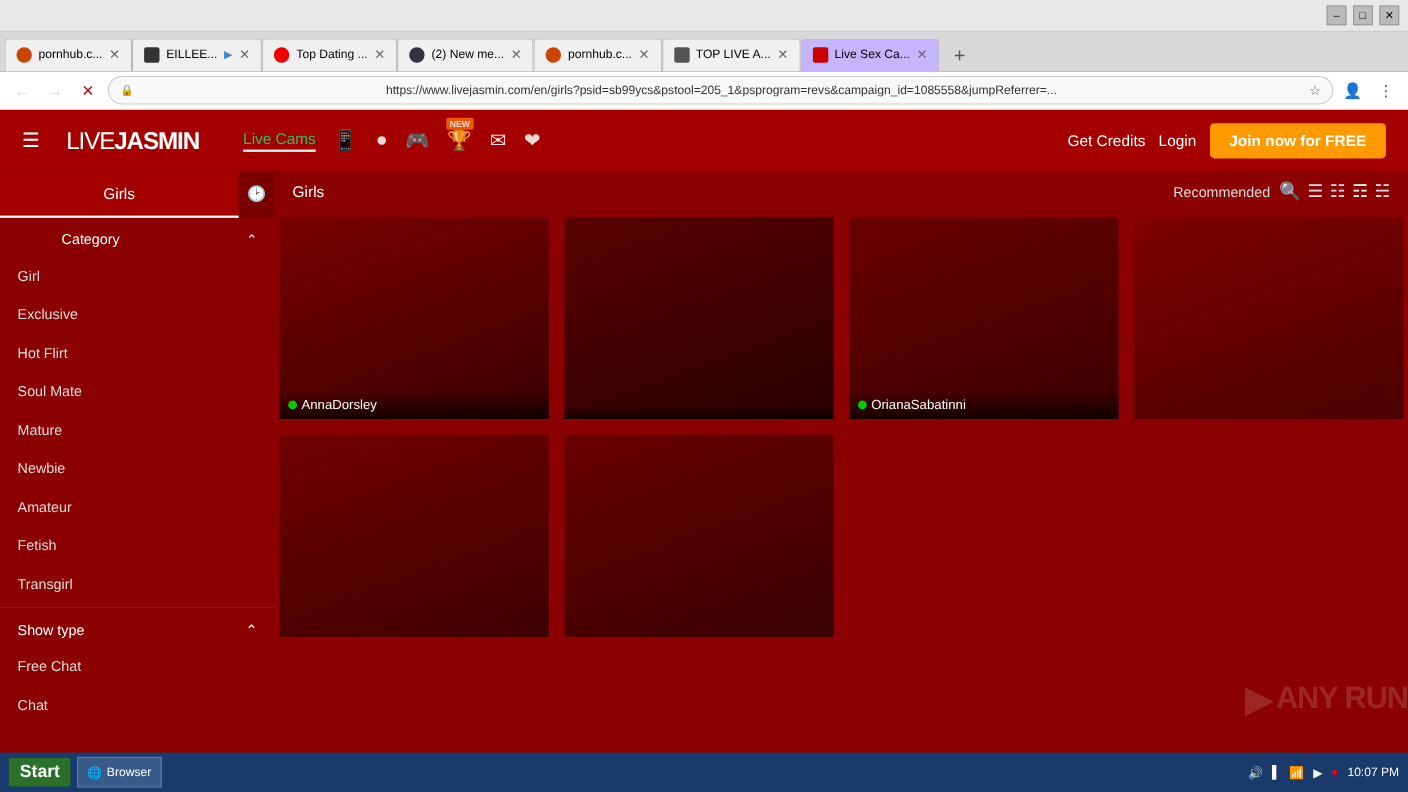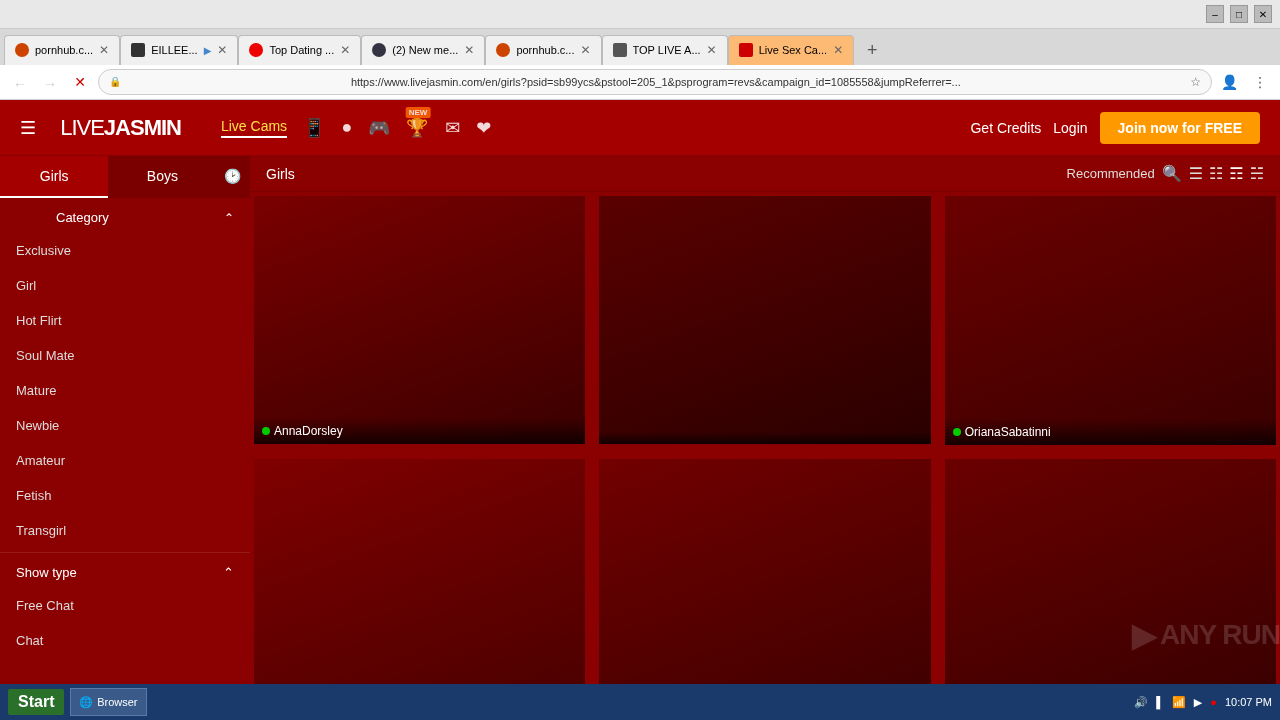--- a/index.html
+++ b/index.html
@@ -3,21 +3,21 @@
   <meta charset="utf-8">
   <style>
     * { margin: 0; padding: 0; box-sizing: border-box; }
     body { width: 1280px; height: 720px; overflow: hidden; background: #1a1a2e; font-family: Arial, sans-serif; }
     .browser-titlebar { background: #e8e8e8; height: 30px; display: flex; align-items: center; justify-content: flex-end; padding: 0 8px; border-bottom: 1px solid #ccc; }
     .browser-controls { display: flex; gap: 6px; }
     .browser-controls span { width: 18px; height: 18px; background: #bbb; border: 1px solid #999; display: flex; align-items: center; justify-content: center; font-size: 10px; cursor: pointer; }
 
     .browser-tabs { background: #d8d8d8; height: 36px; display: flex; align-items: flex-end; padding: 0 4px; overflow: hidden; }
     .browser-tab { height: 30px; padding: 0 10px; display: flex; align-items: center; gap: 6px; font-size: 11px; background: #f0f0f0; border: 1px solid #bbb; border-bottom: none; border-radius: 4px 4px 0 0; min-width: 100px; max-width: 140px; cursor: pointer; position: relative; }
-    .browser-tab.active { background: #fdba74; z-index: 1; }
+    .browser-tab.active { background: #c4b5fd; z-index: 1; }
     .browser-tab .favicon { width: 14px; height: 14px; border-radius: 2px; flex-shrink: 0; }
     .browser-tab .tab-title { overflow: hidden; text-overflow: ellipsis; white-space: nowrap; flex: 1; }
     .browser-tab .tab-close { font-size: 12px; color: #666; cursor: pointer; }
     .tab-new { width: 28px; height: 28px; display: flex; align-items: center; justify-content: center; font-size: 18px; cursor: pointer; color: #555; margin-left: 4px; }
 
     .browser-nav { background: #fff; height: 36px; display: flex; align-items: center; padding: 0 8px; gap: 6px; border-bottom: 1px solid #ccc; }
     .nav-btn { width: 24px; height: 24px; display: flex; align-items: center; justify-content: center; cursor: pointer; font-size: 14px; color: #555; border-radius: 50%; }
     .nav-btn.disabled { color: #ccc; cursor: default; }
     .nav-btn.loading { color: #c00; }
     .address-bar { flex: 1; height: 26px; border: 1px solid #ccc; border-radius: 13px; padding: 0 10px; font-size: 11px; color: #333; background: #f8f8f8; display: flex; align-items: center; gap: 6px; }
@@ -27,21 +27,21 @@
 
     
     .site-wrapper { background: #a50000; width: 100%; height: calc(720px - 30px - 36px - 36px - 22px); display: flex; flex-direction: column; overflow: hidden; position: relative; }
 
     
     .site-header { background: #a50000; height: 56px; display: flex; align-items: center; padding: 0 20px; gap: 20px; flex-shrink: 0; border-bottom: 1px solid #8b0000; }
     .hamburger { color: #fff; font-size: 18px; cursor: pointer; margin-right: 4px; }
     .site-logo { color: #fff; font-size: 22px; font-weight: bold; letter-spacing: -1px; margin-right: 20px; }
     .site-logo span { font-weight: 300; }
     .nav-links { display: flex; align-items: center; gap: 16px; flex: 1; }
-    .nav-link { color: #fde047; text-decoration: none; font-size: 14px; cursor: pointer; padding-bottom: 2px; position: relative; }
+    .nav-link { color: #22c55e; text-decoration: none; font-size: 14px; cursor: pointer; padding-bottom: 2px; position: relative; }
     .nav-link.active { border-bottom: 2px solid #fff; }
     .nav-icon { color: #fff; font-size: 18px; cursor: pointer; opacity: 0.85; }
     .nav-icon.new-badge { position: relative; }
     .new-badge-tag { position: absolute; top: -8px; left: 50%; transform: translateX(-50%); background: #ff6600; color: #fff; font-size: 8px; font-weight: bold; padding: 1px 3px; border-radius: 2px; }
     .header-right { display: flex; align-items: center; gap: 12px; margin-left: auto; }
     .get-credits { color: #fff; font-size: 14px; cursor: pointer; }
     .login-btn { color: #fff; font-size: 14px; cursor: pointer; }
     .join-btn { background: #ff9900; color: #fff; border: none; padding: 8px 18px; border-radius: 4px; font-size: 14px; font-weight: bold; cursor: pointer; }
 
     
@@ -61,21 +61,21 @@
     .main-content { flex: 1; background: #8b0000; overflow-y: auto; }
     .main-toolbar { background: #8b0000; padding: 8px 16px; display: flex; align-items: center; gap: 8px; border-bottom: 1px solid #7a0000; }
     .breadcrumb-text { color: #fff; font-size: 14px; }
     .toolbar-spacer { flex: 1; }
     .sort-dropdown { color: #ddd; font-size: 13px; cursor: pointer; }
     .view-icons { display: flex; gap: 6px; }
     .view-icon { color: #ddd; cursor: pointer; font-size: 16px; }
     .view-icon.active { color: #fff; }
 
     
-    .cam-grid { display: grid; grid-template-columns: repeat(3, 1fr); gap: 14px; padding: 4px; }
+    .cam-grid { display: grid; grid-template-columns: repeat(4, 1fr); gap: 14px; padding: 4px; }
     .cam-card { position: relative; background: #6b0000; aspect-ratio: 4/3; cursor: pointer; overflow: hidden; }
     .cam-card-inner { width: 100%; height: 100%; background: linear-gradient(135deg, #6b0000 0%, #4a0000 100%); display: flex; align-items: flex-end; }
     .cam-overlay { position: absolute; bottom: 0; left: 0; right: 0; padding: 6px 8px; background: linear-gradient(transparent, rgba(0,0,0,0.7)); }
     .cam-name { color: #fff; font-size: 12px; display: flex; align-items: center; gap: 4px; }
     .online-dot { width: 8px; height: 8px; border-radius: 50%; background: #00cc00; flex-shrink: 0; }
 
     
     .status-bar { background: #f0f0f0; height: 22px; display: flex; align-items: center; padding: 0 8px; font-size: 11px; color: #333; border-top: 1px solid #ccc; }
 
     
@@ -190,31 +190,30 @@
         <button class="join-btn">Join now for FREE</button>
       </div>
     </div>
 
     <div class="content-area">
 
       <div class="sidebar">
 
         <div class="sidebar-tabs">
           <div class="sidebar-tab active">Girls</div>
-          <div class="sidebar-tab">Boys</div>
           <div class="sidebar-tab" style="flex:0;width:36px;">🕑</div>
         </div>
 
         <div class="sidebar-section-title">
           <span>Category</span>
           <span class="chevron">⌃</span>
         </div>
 
+        <div class="sidebar-item">Girl</div>
         <div class="sidebar-item">Exclusive</div>
-        <div class="sidebar-item">Girl</div>
         <div class="sidebar-item">Hot Flirt</div>
         <div class="sidebar-item">Soul Mate</div>
         <div class="sidebar-item">Mature</div>
         <div class="sidebar-item">Newbie</div>
         <div class="sidebar-item">Amateur</div>
         <div class="sidebar-item">Fetish</div>
         <div class="sidebar-item">Transgirl</div>
 
         <div class="show-type-header">
           <span>Show type</span>

